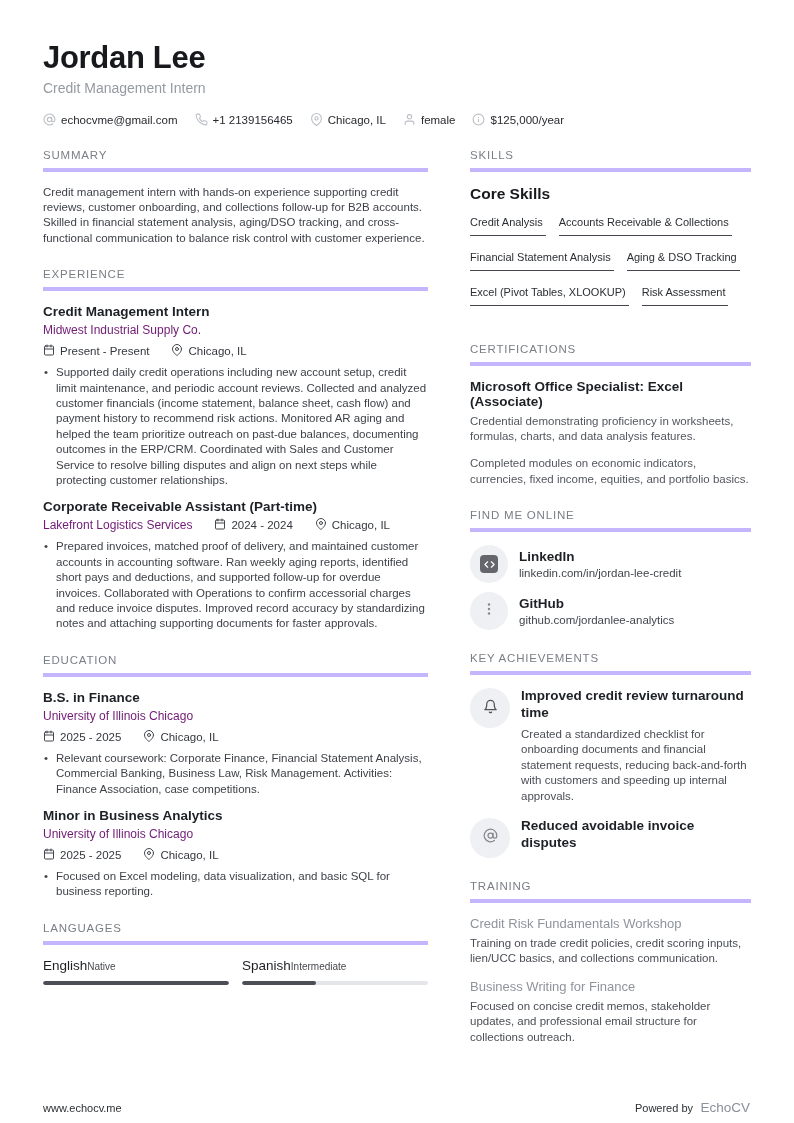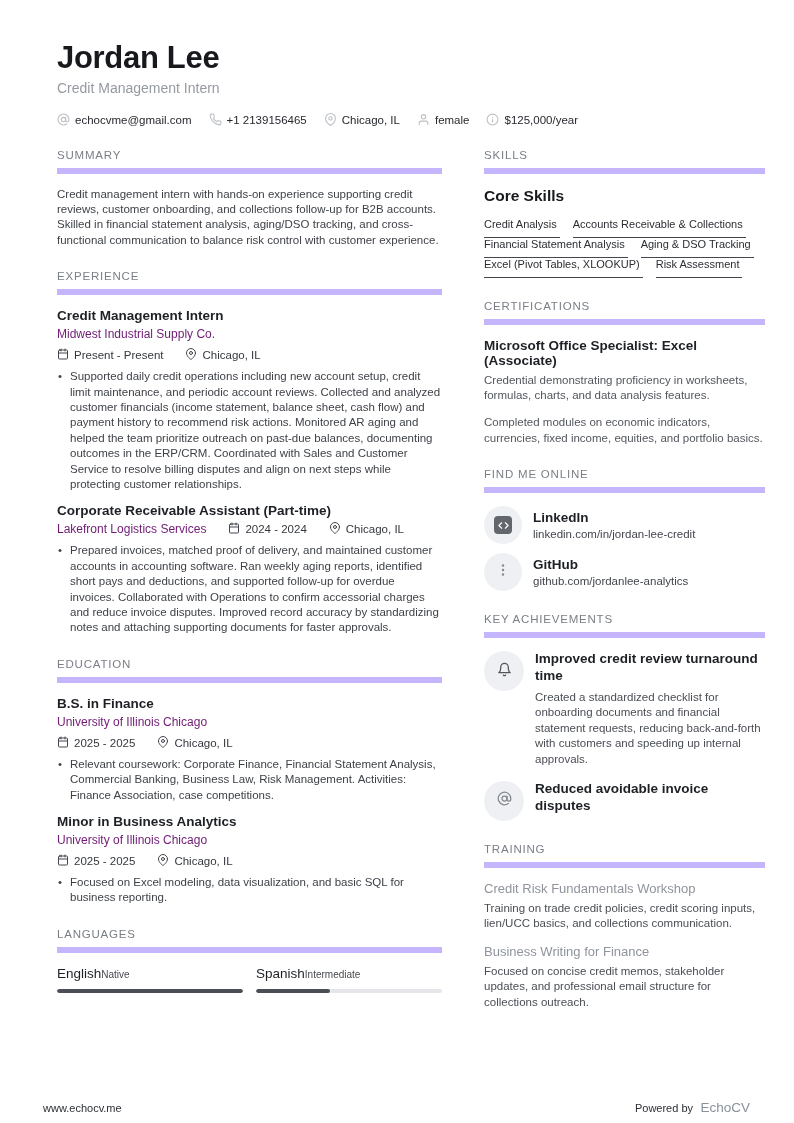--- a/index.html
+++ b/index.html
@@ -1,36 +1,36 @@
 <!DOCTYPE html>
 <html><head>
 <meta charset="utf-8">
 <style>
   * { margin:0; padding:0; box-sizing:border-box; }
   html,body { background:#ffffff; }
   body { font-family:"Liberation Sans","DejaVu Sans",sans-serif; color:#3e4248; }
   .page { position:relative; width:794px; height:1123px; background:#fff; overflow:hidden;
-          padding:42px 44px 0 57px; }
+          padding:42px 44px 0 43px; }
 
   
   .name { font-size:31px; font-weight:800; color:#17191d; letter-spacing:-0.3px; line-height:1.05; }
   .subtitle { font-size:14px; color:#959aa1; margin-top:5px; }
   .contact-row { display:flex; align-items:center; gap:17px; margin-top:17px;
                  font-size:11.5px; color:#26292e; }
   .contact-item { display:inline-flex; align-items:center; gap:5px; white-space:nowrap; }
   .contact-item svg { color:#bcc0c6; flex:0 0 auto; }
 
   
   .columns { display:flex; gap:42px; margin-top:21px; }
   .col-left  { width:385px; flex:0 0 385px; }
   .col-right { width:281px; flex:0 0 281px; }
 
   section { margin-bottom:22px; }
   .sec-head { font-size:11.5px; letter-spacing:0.8px; color:#7a7f86; font-weight:400;
-              border-bottom:6px solid #c4b5fd; padding-bottom:7px; margin-bottom:13px; }
+              border-bottom:4px solid #c4b5fd; padding-bottom:7px; margin-bottom:13px; }
 
   .body-text { font-size:11.5px; line-height:1.34; color:#3e4248; }
 
   
   .item-title { font-size:13.5px; font-weight:700; color:#1d2025; }
   .item-org   { font-size:12px; color:#701a75; margin-top:4px; }
   .meta-row   { display:flex; align-items:center; gap:22px; margin-top:7px;
                 font-size:11.5px; color:#34383e; }
   .meta       { display:inline-flex; align-items:center; gap:5px; white-space:nowrap; }
   .meta svg   { color:#42464d; }
@@ -49,21 +49,21 @@
   .lang-line { display:flex; align-items:baseline; }
   .lang-name { font-size:13.5px; font-weight:500; color:#1d2025; }
   .lang-level { font-size:10px; color:#46494e; }
   .lang-track { margin-top:8px; height:4px; background:#e4e6e9; border-radius:2px; overflow:hidden; }
   .lang-fill { height:100%; background:#4b4e54; border-radius:2px; }
 
   
   .skills-group-title { font-size:15.5px; font-weight:600; color:#17191d; margin-bottom:13px; }
   .skill-wrap { display:flex; flex-wrap:wrap; column-gap:13px; }
   .skill { white-space:nowrap; font-size:11px; color:#2b2e33;
-           border-bottom:1.5px solid #43464c; padding:0 3px 7px 0; }
+           border-bottom:1.5px solid #43464c; padding:0 3px 7px 0; margin-bottom:15px; }
 
   
   .cert { margin-bottom:12px; }
   .cert-title { font-size:13.5px; font-weight:600; color:#1d2025; margin-bottom:5px; }
   .cert-desc  { font-size:11.5px; line-height:1.34; color:#53575e; }
   .train { margin-bottom:12px; }
   .train-title { font-size:13px; font-weight:500; color:#8f949c; margin-bottom:5px; }
   .train-desc  { font-size:11.5px; line-height:1.34; color:#4a4e55; }
 
   

